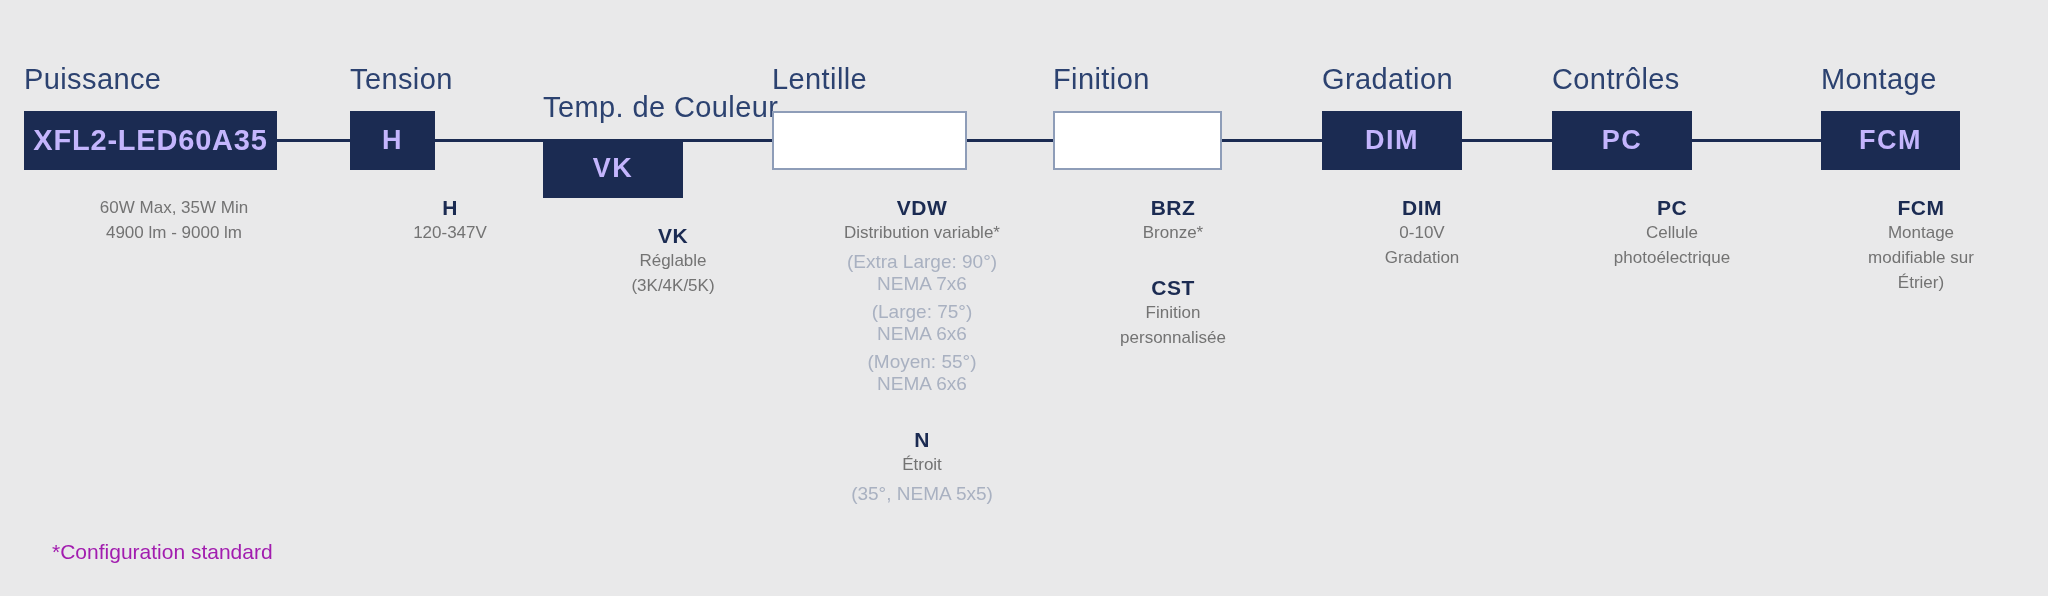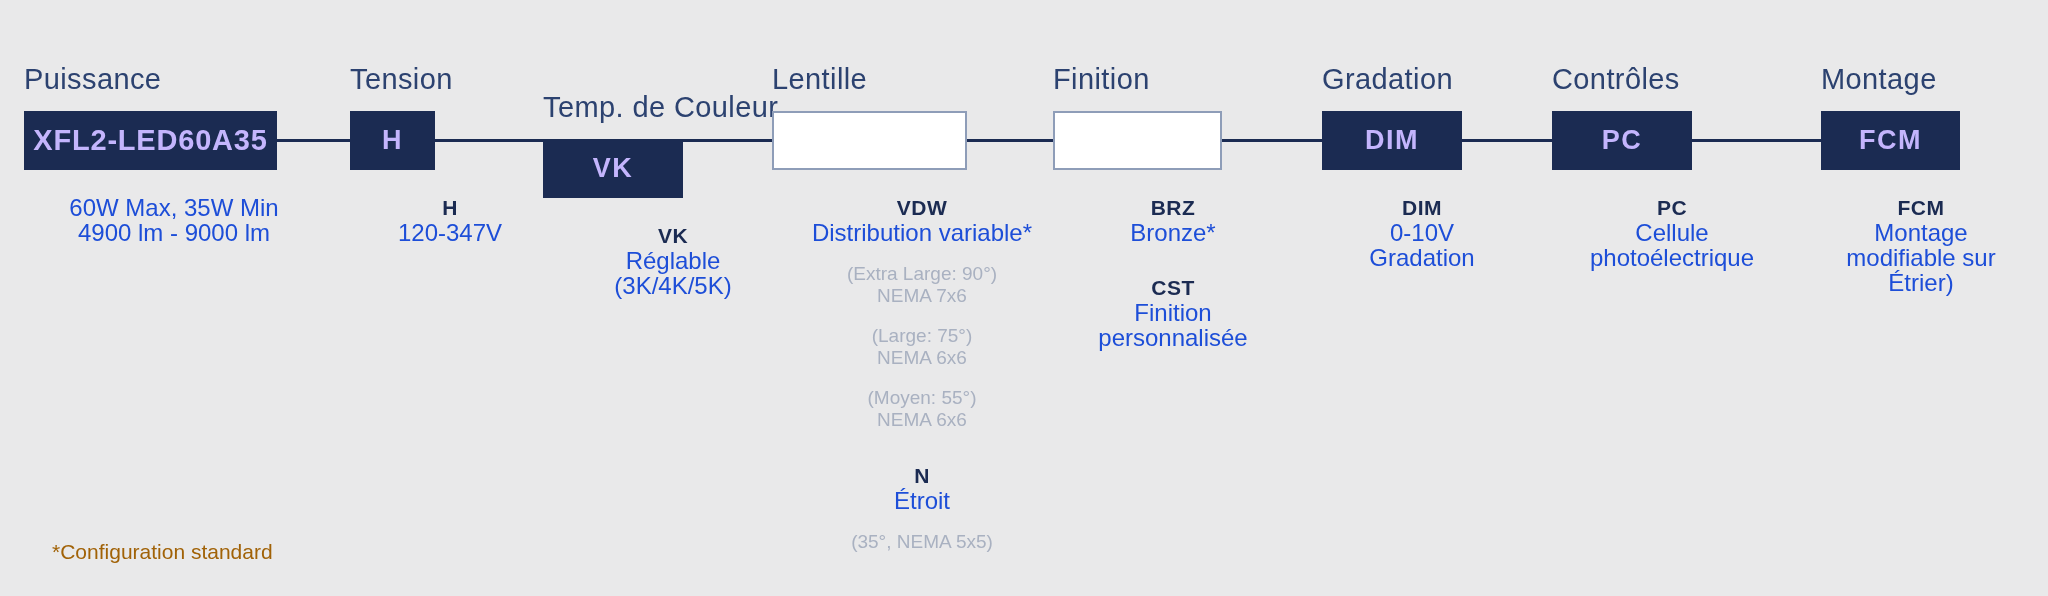--- a/index.html
+++ b/index.html
@@ -75,36 +75,36 @@
   .entry.entry-gap { margin-top: 30px; }
   .entry.entry-gap-lg { margin-top: 32px; }
   .code {
     font-weight: bold;
     font-size: 21px;
     line-height: 25px;
     color: #1b2b52;
     letter-spacing: 0.5px;
   }
   .line {
-    font-size: 24px;
+    font-size: 17px;
     line-height: 25px;
-    color: #1d4ed8;
-  }
-  .opt-group { margin-top: 18px; }
+    color: #737373;
+  }
+  .opt-group { margin-top: 6px; }
   .gray {
     font-size: 19px;
     line-height: 22px;
     color: #a9b1c1;
   }
   .footnote {
     position: absolute;
     left: 52px;
     top: 540px;
     font-size: 21px;
-    color: #a16207;
+    color: #a21caf;
     z-index: 1;
   }
 </style>
 </head>
 <body>
 
 <div class="canvas">
 
   <div class="connector"></div>
 

